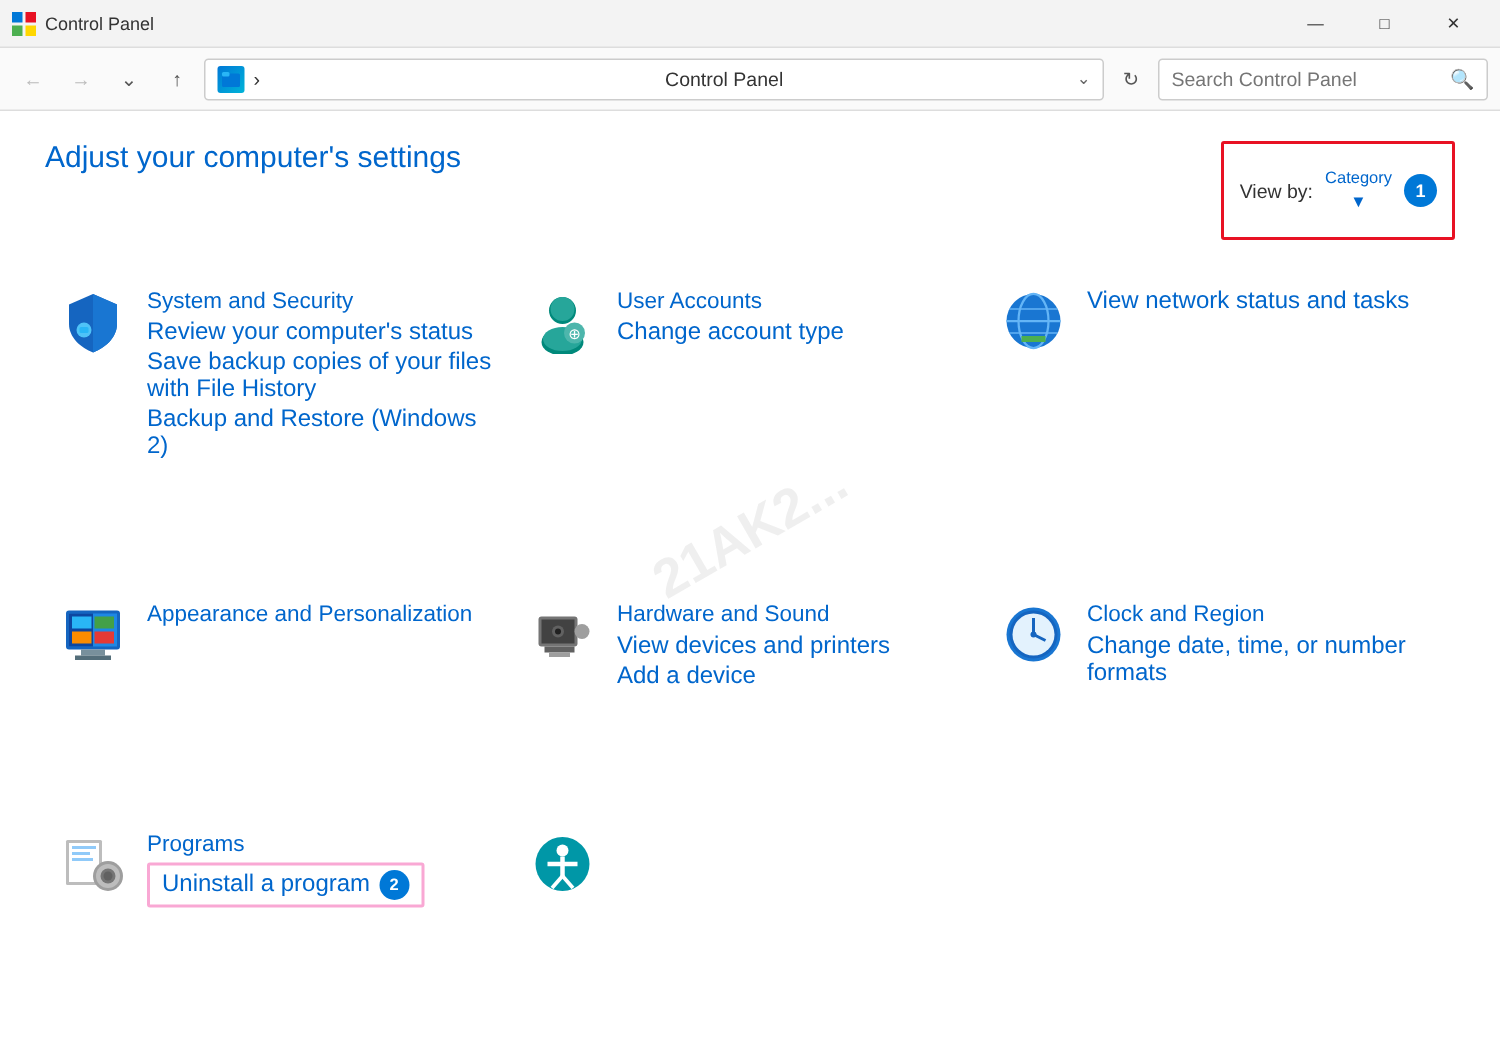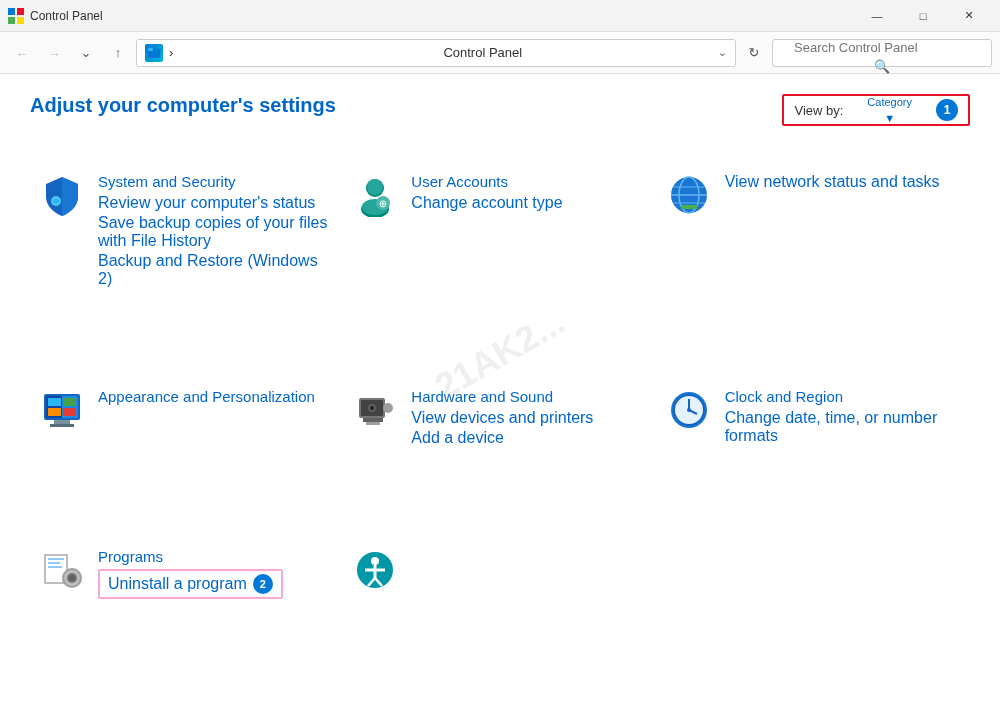--- a/index.html
+++ b/index.html
@@ -97,21 +97,20 @@
     .search-container {
       width: 220px;
       height: 28px;
       border: 1px solid #ccc;
       border-radius: 3px;
       background: #fff;
       display: flex;
       align-items: center;
       padding: 0 8px;
       gap: 4px;
-      flex-direction: column;
     }
     .search-input {
       flex: 1;
       border: none; outline: none;
       font-size: 13px; color: #999;
       background: transparent;
     }
     .search-icon-btn {
       color: #666; font-size: 13px; cursor: pointer;
     }
@@ -120,38 +119,38 @@
     .main-content {
       display: flex;
       flex-direction: column;
       padding: 20px 30px;
       background: #fff;
       height: calc(707px - 32px - 42px);
     }
 
     .page-title {
       font-size: 20px;
-      font-weight: 700;
+      font-weight: 400;
       color: #0066cc;
       margin-bottom: 24px;
     }
 
     .top-area {
       display: flex;
       justify-content: space-between;
       align-items: flex-start;
       margin-bottom: 20px;
     }
 
     .view-by-section {
       display: flex;
       align-items: center;
-      gap: 24px;
+      gap: 8px;
       border: 2px solid #e81123;
-      padding: 0 10px;
+      padding: 17px 10px;
       border-radius: 2px;
     }
     .view-by-label {
       font-size: 13px;
       color: #333;
     }
     .view-by-dropdown {
       display: flex;
       align-items: center;
       gap: 4px;

